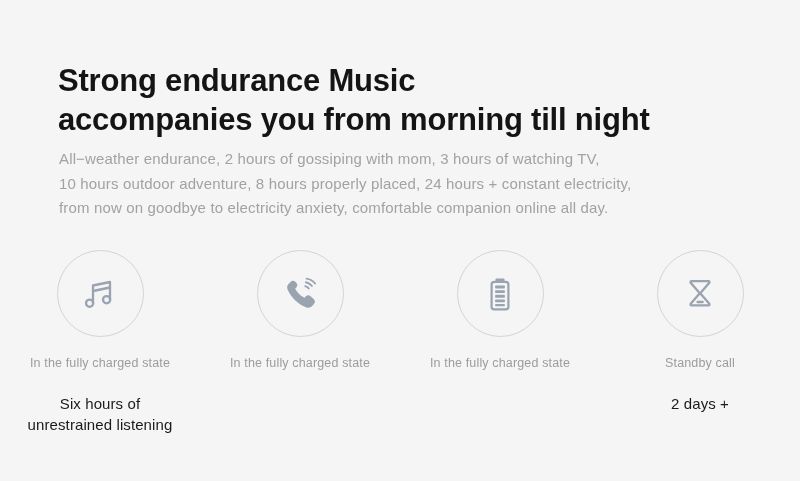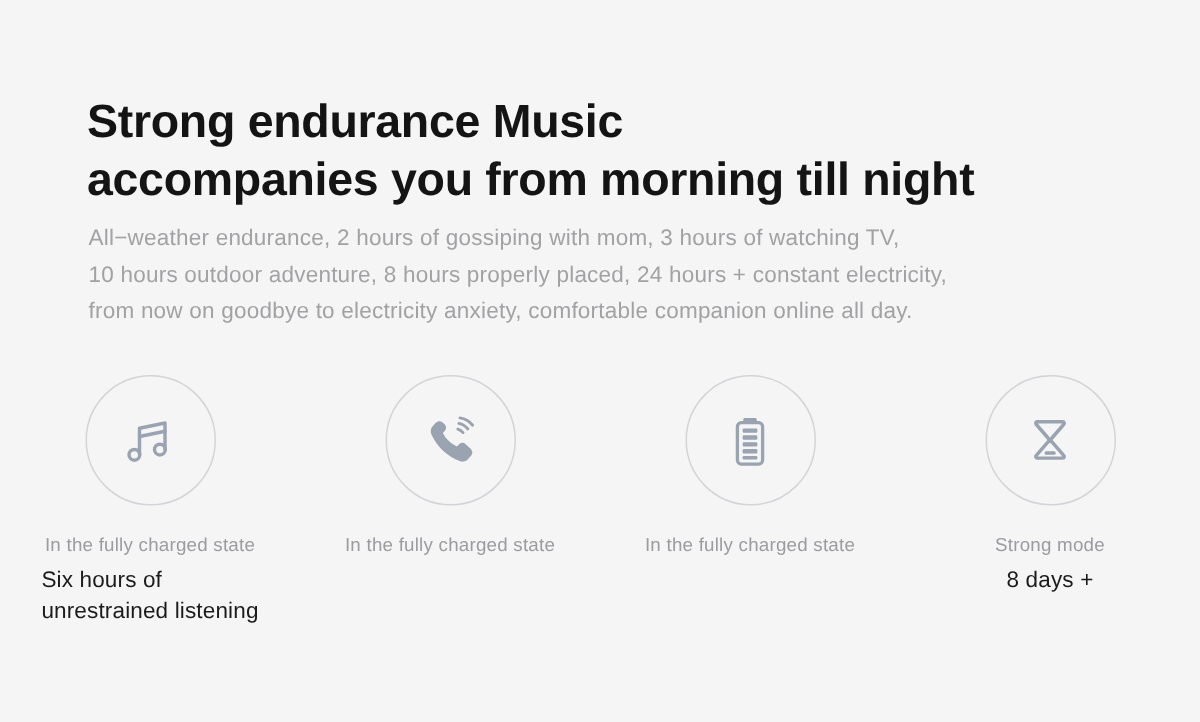--- a/index.html
+++ b/index.html
@@ -83,26 +83,26 @@
 
   .cap-top {
     margin-top: 18px;
     color: #9c9ca0;
     font-size: 12.5px;
     line-height: 16px;
     letter-spacing: 0.15px;
     text-align: left;
   }
   .cap-main {
-    margin-top: 5px;
+    margin-top: 22px;
     color: #1b1b1b;
     font-size: 15px;
     line-height: 21px;
     letter-spacing: 0.1px;
-    text-align: left;
+    text-align: center;
     white-space: pre-line;
   }
 </style>
 </head>
 <body>
 
 <div class="page">
 
   <h1 class="headline">Strong endurance Music
 accompanies you from morning till night</h1>
@@ -167,18 +167,18 @@
       <div class="circle">
         <span>
           <svg width="42" height="42" viewBox="0 0 42 42" fill="none">
             <path d="M12.6 8.2h16.8a1 1 0 0 1 .7 1.8L22.3 19a1.8 1.8 0 0 0 0 2.6l7.8 9
                      a1 1 0 0 1-.7 1.8H12.6a1 1 0 0 1-.7-1.8l7.8-9a1.8 1.8 0 0 0 0-2.6
                      l-7.8-9a1 1 0 0 1 .7-1.8z" stroke="#9aa3b0" stroke-width="2.3" stroke-linejoin="round"></path>
             <rect x="17.4" y="27.8" width="7.4" height="2.4" rx="1.1" fill="#9aa3b0"></rect>
           </svg>
         </span>
       </div>
-      <div class="cap-top">Strong mode</div>
-      <div class="cap-main">8 days +</div>
+      <div class="cap-top">Standby call</div>
+      <div class="cap-main">2 days +</div>
     </div>
 
   </div>
 </div>
 
 </body></html>

